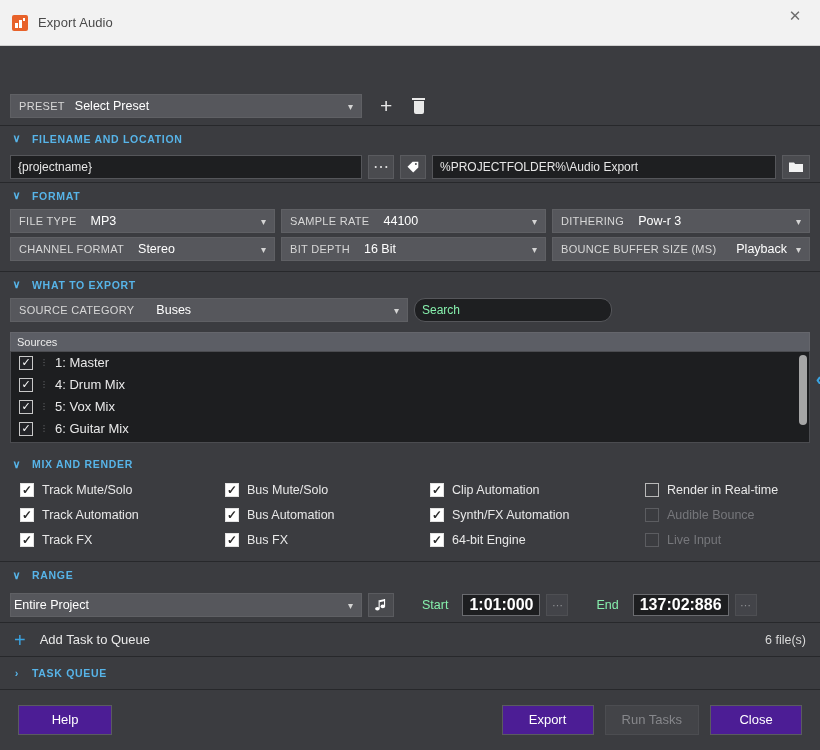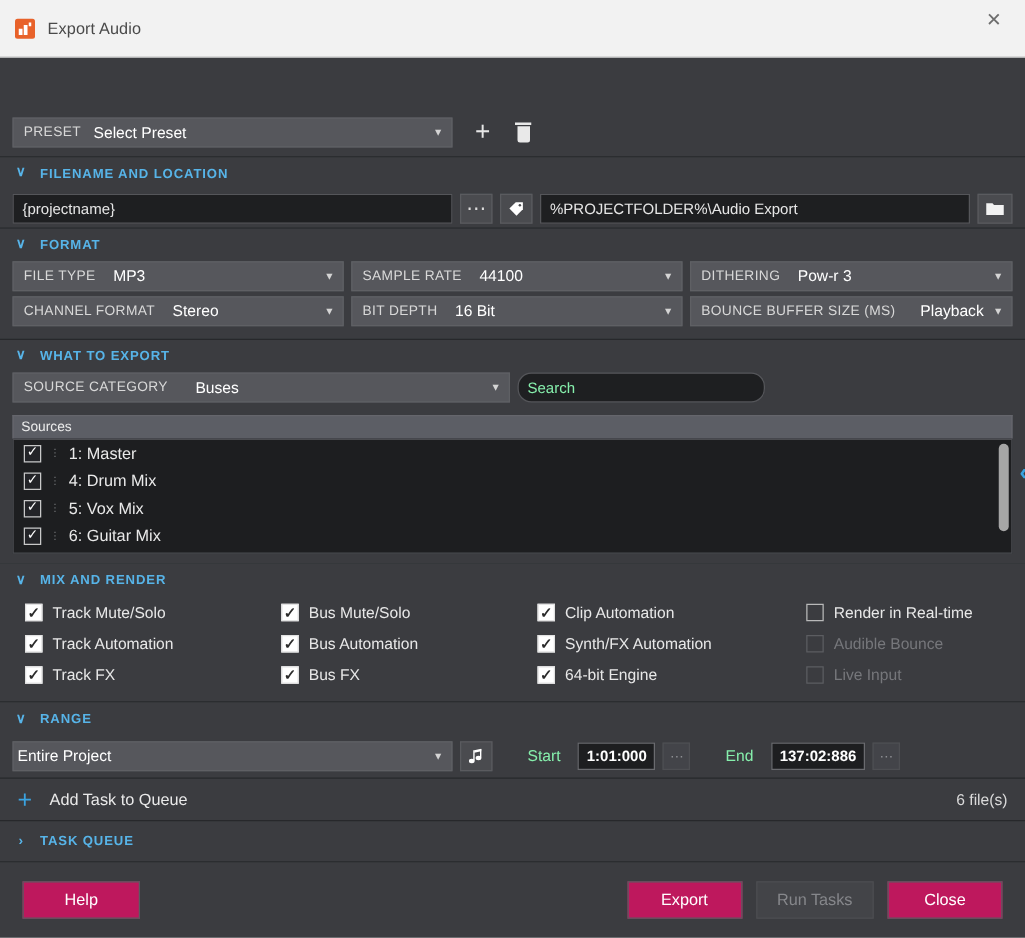--- a/index.html
+++ b/index.html
@@ -198,21 +198,21 @@
 
   
   .range-row { display: flex; align-items: center; padding: 0 10px 0 10px; height: 34px; gap: 6px; }
   .range-sel { width: 352px; }
   .range-sel .val { padding-left: 3px; }
   .musicbtn { width: 26px; }
   .range-lab { color: #86efac; font-size: 12.5px; margin-left: 22px; }
   .time-field {
     background: #1d1e20; border: 1px solid #6a6b6f; height: 22px;
     display: flex; align-items: center; padding: 0 6px;
-    color: #ffffff; font-size: 12px; font-weight: bold; margin-left: 8px;
+    color: #ffffff; font-size: 16px; font-weight: bold; margin-left: 8px;
   }
   .dotsbtn {
     background: #434449; border: 1px solid #4e4f53; height: 22px; width: 22px;
     display:flex; align-items:center; justify-content:center;
     color: #8e8f93; font-size: 11px; cursor: pointer;
   }
 
   
   .addtask-row {
     height: 38px; display: flex; align-items: center; padding: 0 14px 0 14px;
@@ -223,21 +223,21 @@
 
   
   .tq { height: 36px; display: flex; align-items: center; }
 
   
   .footer {
     height: 69px; background: #3b3c40;
     display: flex; align-items: center; padding: 0 18px;
   }
   .btn {
-    background: #be185d; border: 1px solid #5a5b60;
+    background: #4c1d95; border: 1px solid #5a5b60;
     height: 30px; min-width: 92px; padding: 0 16px;
     display: flex; align-items: center; justify-content: center;
     color: #ffffff; font-size: 13px; cursor: pointer;
   }
   .btn.disabled { background: #434448; border-color: #4c4d51; color: #86878b; }
   .footer .right { margin-left: auto; display: flex; gap: 11px; }
   .btn.help { min-width: 94px; }
 </style>
 </head>
 <body>

